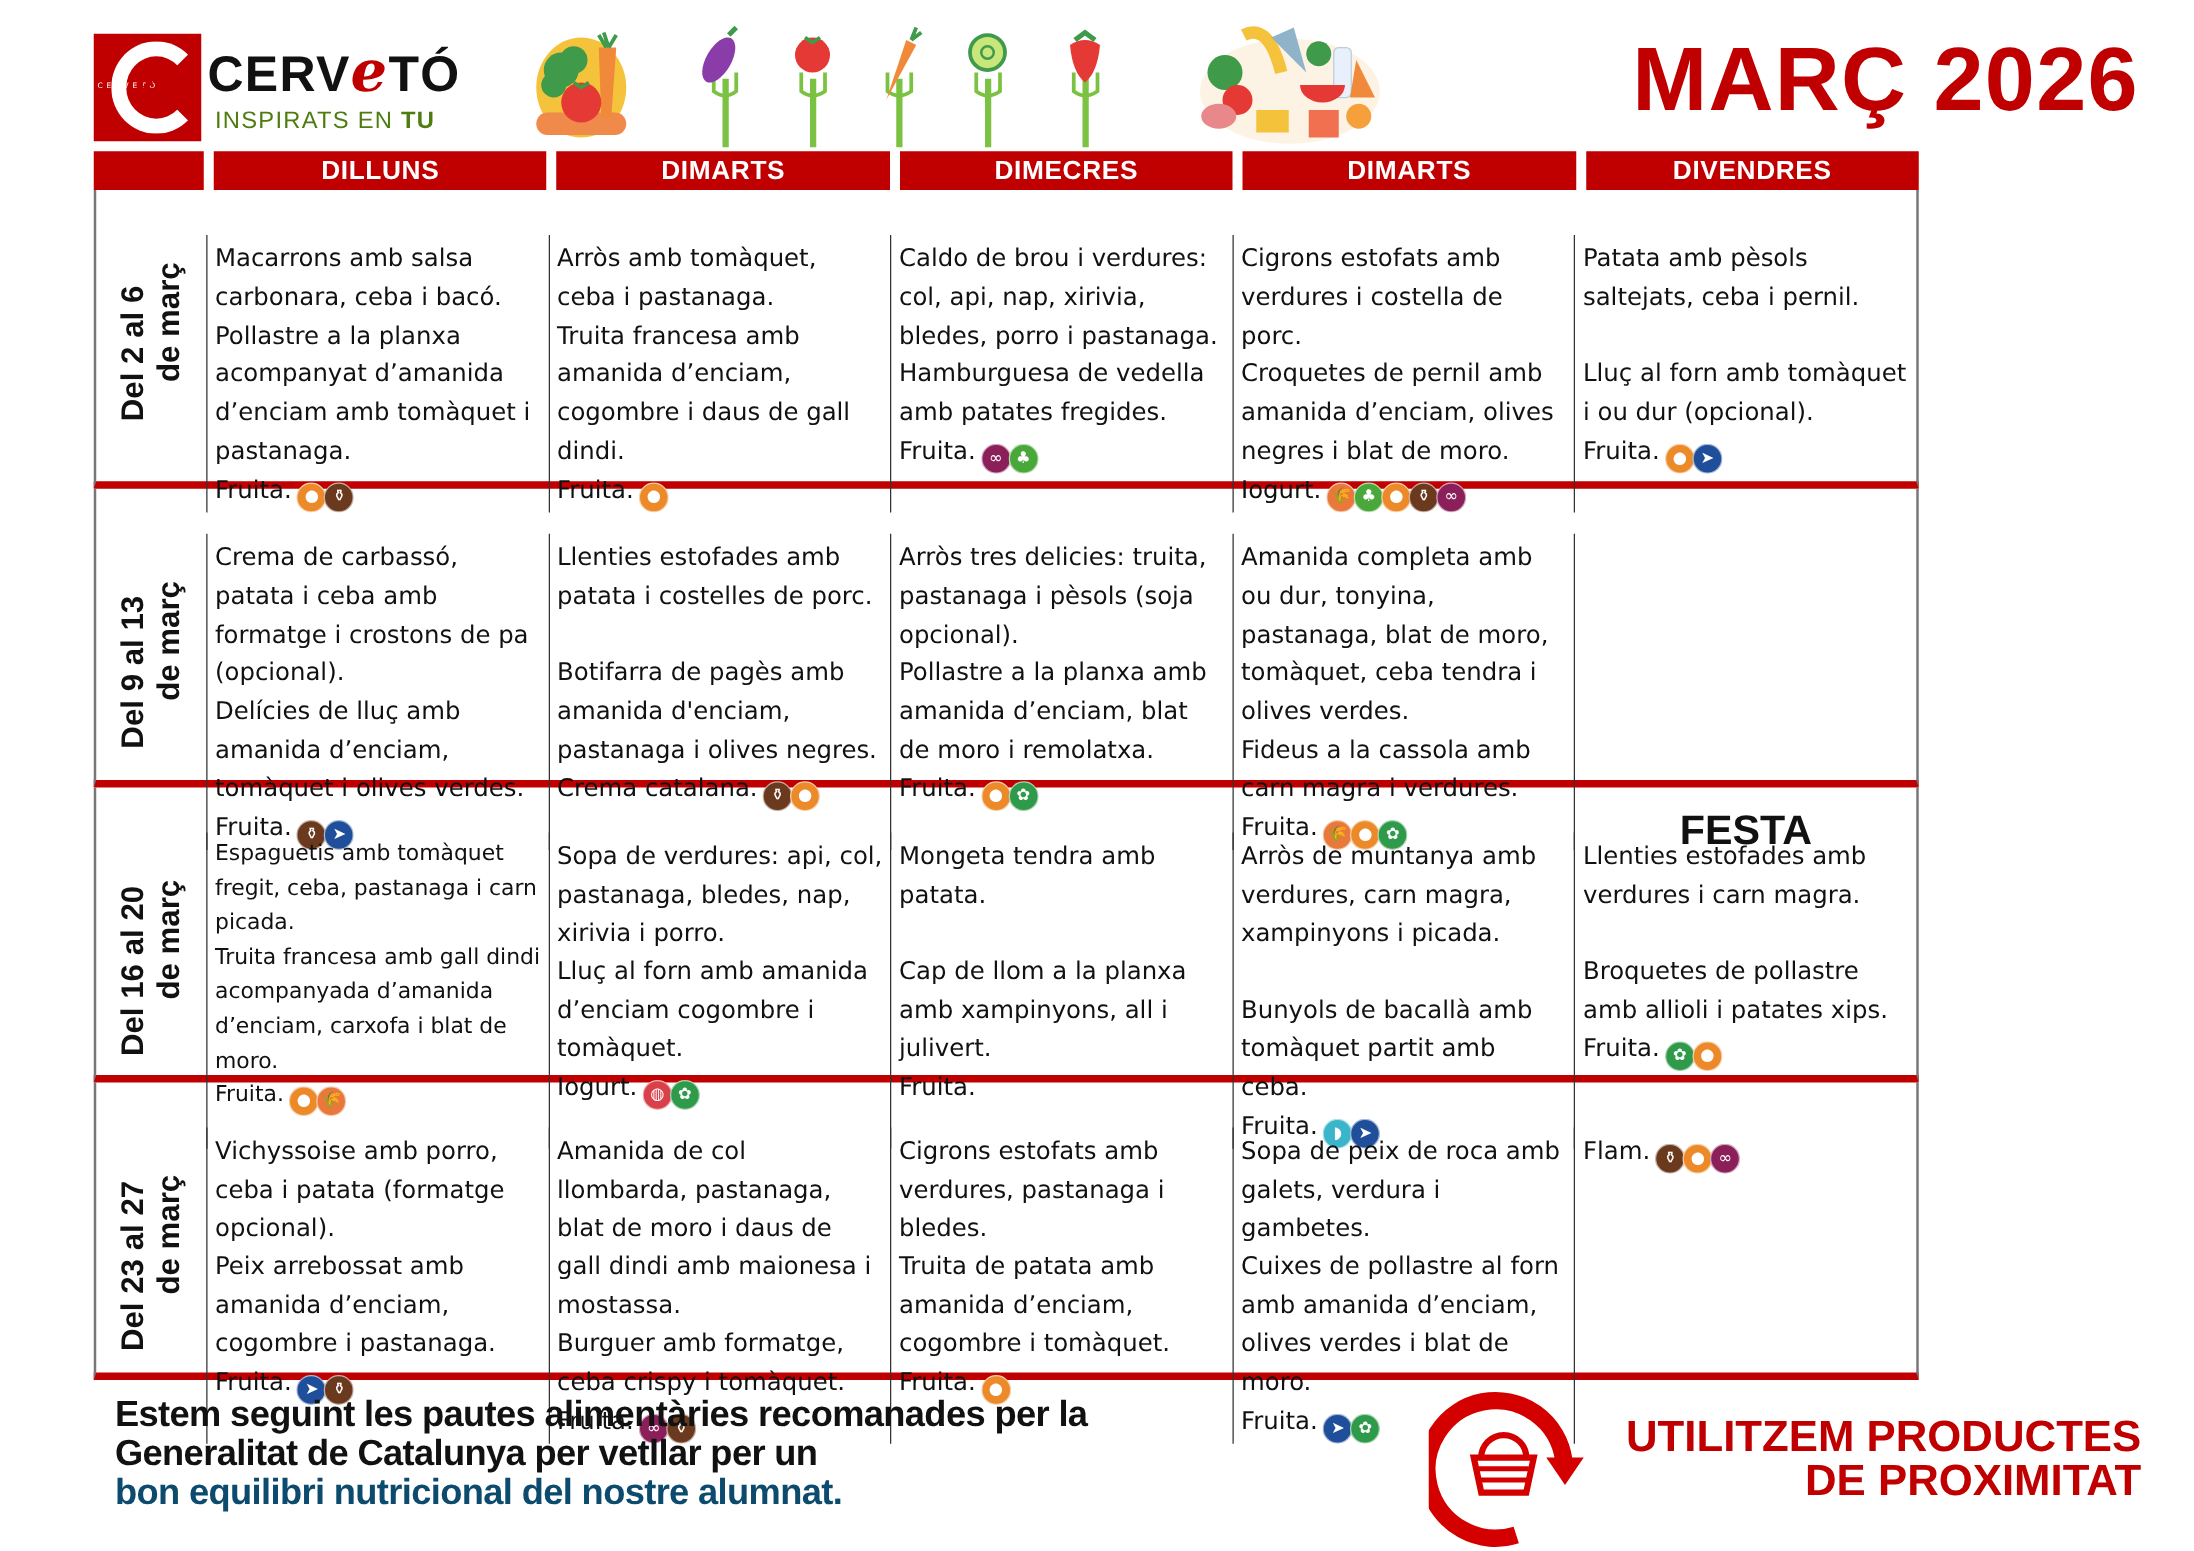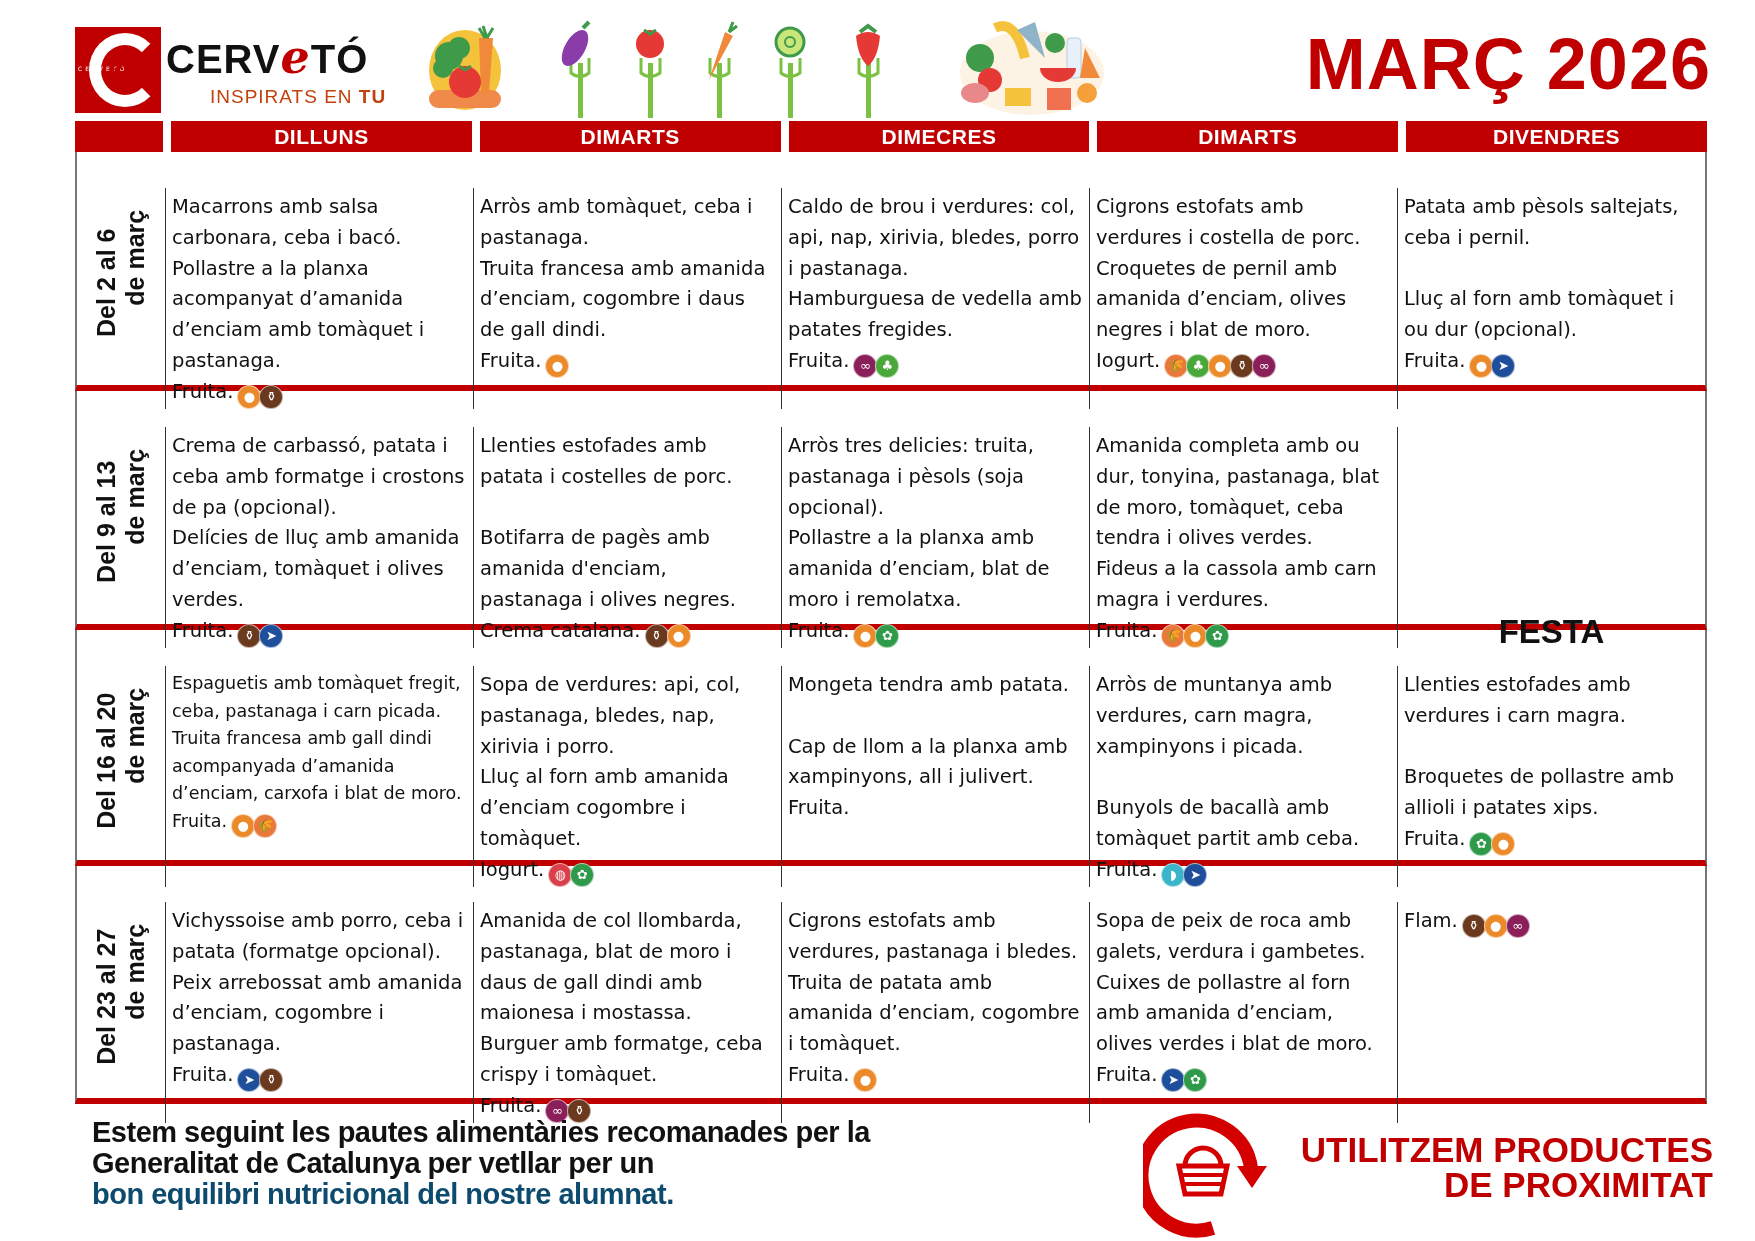--- a/index.html
+++ b/index.html
@@ -3,26 +3,26 @@
 <meta charset="utf-8">
 <style>
   html, body { margin:0; padding:0; background:#ffffff; }
   body { width:1755px; height:1241px; position:relative; overflow:hidden; font-family:"DejaVu Sans", sans-serif; color:#111; }
   .logo-box { position:absolute; left:75px; top:27px; width:86px; height:86px; background:#c00000; overflow:hidden; }
   .logo-c { position:absolute; left:14px; top:6px; width:72px; height:74px; border-radius:50%; border:12px solid #fff; border-right-color:transparent; box-sizing:border-box; }
   .logo-tiny { position:absolute; left:3px; top:38px; font-size:6px; color:#fff; letter-spacing:3px; font-family:"DejaVu Sans", sans-serif; }
   .logo-e { position:absolute; left:34px; top:27px; font-family:"DejaVu Serif", serif; font-style:italic; color:#c00000; font-size:22px; font-weight:bold; }
   .brand { position:absolute; left:166px; top:30px; font-family:"Liberation Sans", sans-serif; font-weight:bold; font-size:40px; letter-spacing:1px; color:#111; }
   .brand .e { color:#c00000; font-family:"DejaVu Serif", serif; font-style:italic; font-size:46px; }
-  .tagline { position:absolute; left:172px; top:86px; font-family:"Liberation Sans", sans-serif; font-size:19px; letter-spacing:1px; color:#c2410c;margin-left:38px; }
+  .tagline { position:absolute; left:172px; top:86px; font-family:"Liberation Sans", sans-serif; font-size:19px; letter-spacing:1px; color:#4d7c0f; }
   .tagline b { font-weight:bold; }
   .deco { position:absolute; top:18px; height:100px; }
   .month-title { position:absolute; right:44px; top:28px; font-family:"Liberation Sans", sans-serif; font-weight:bold; font-size:72px; color:#c00000; letter-spacing:1px; line-height:1; }
 
-  .grid { position:absolute; left:75px; top:121px; width:1632px; }
+  .grid { position:absolute; left:75px; top:121px; width:1460px; }
   .hdr { display:grid; grid-template-columns:88px repeat(5, 1fr); column-gap:8px; height:31px; }
   .hdr > div { background:#c00000; color:#fff; font-family:"Liberation Sans", sans-serif; font-weight:bold; font-size:21px; text-align:center; line-height:31px; letter-spacing:0.5px; }
   .row { display:grid; grid-template-columns:88px repeat(5, 1fr); border-left:2px solid #777; border-right:2px solid #777; border-bottom:6px solid #c00000; box-sizing:border-box; }
   .row > div { border-left:1.5px solid #333; box-sizing:border-box; padding:4px 6px 0 6px; }
   .row > div.week { border-left:none; display:flex; align-items:center; justify-content:center; }
   .week-label { transform:rotate(-90deg); white-space:nowrap; font-family:"Liberation Sans", sans-serif; font-weight:bold; font-size:25px; text-align:center; line-height:1.15; color:#111; }
   .cell { font-family:"DejaVu Sans", sans-serif; font-size:19.5px; line-height:30.8px; color:#111; white-space:pre-line; position:relative;margin-top:36px; }
   .cell.small { font-size:17.5px; line-height:27.6px; }
   .cell.festa { display:flex; align-items:flex-end; justify-content:center; font-family:"Liberation Sans", sans-serif; font-weight:bold; font-size:33px; }
   .dessert-line { white-space:nowrap; }

